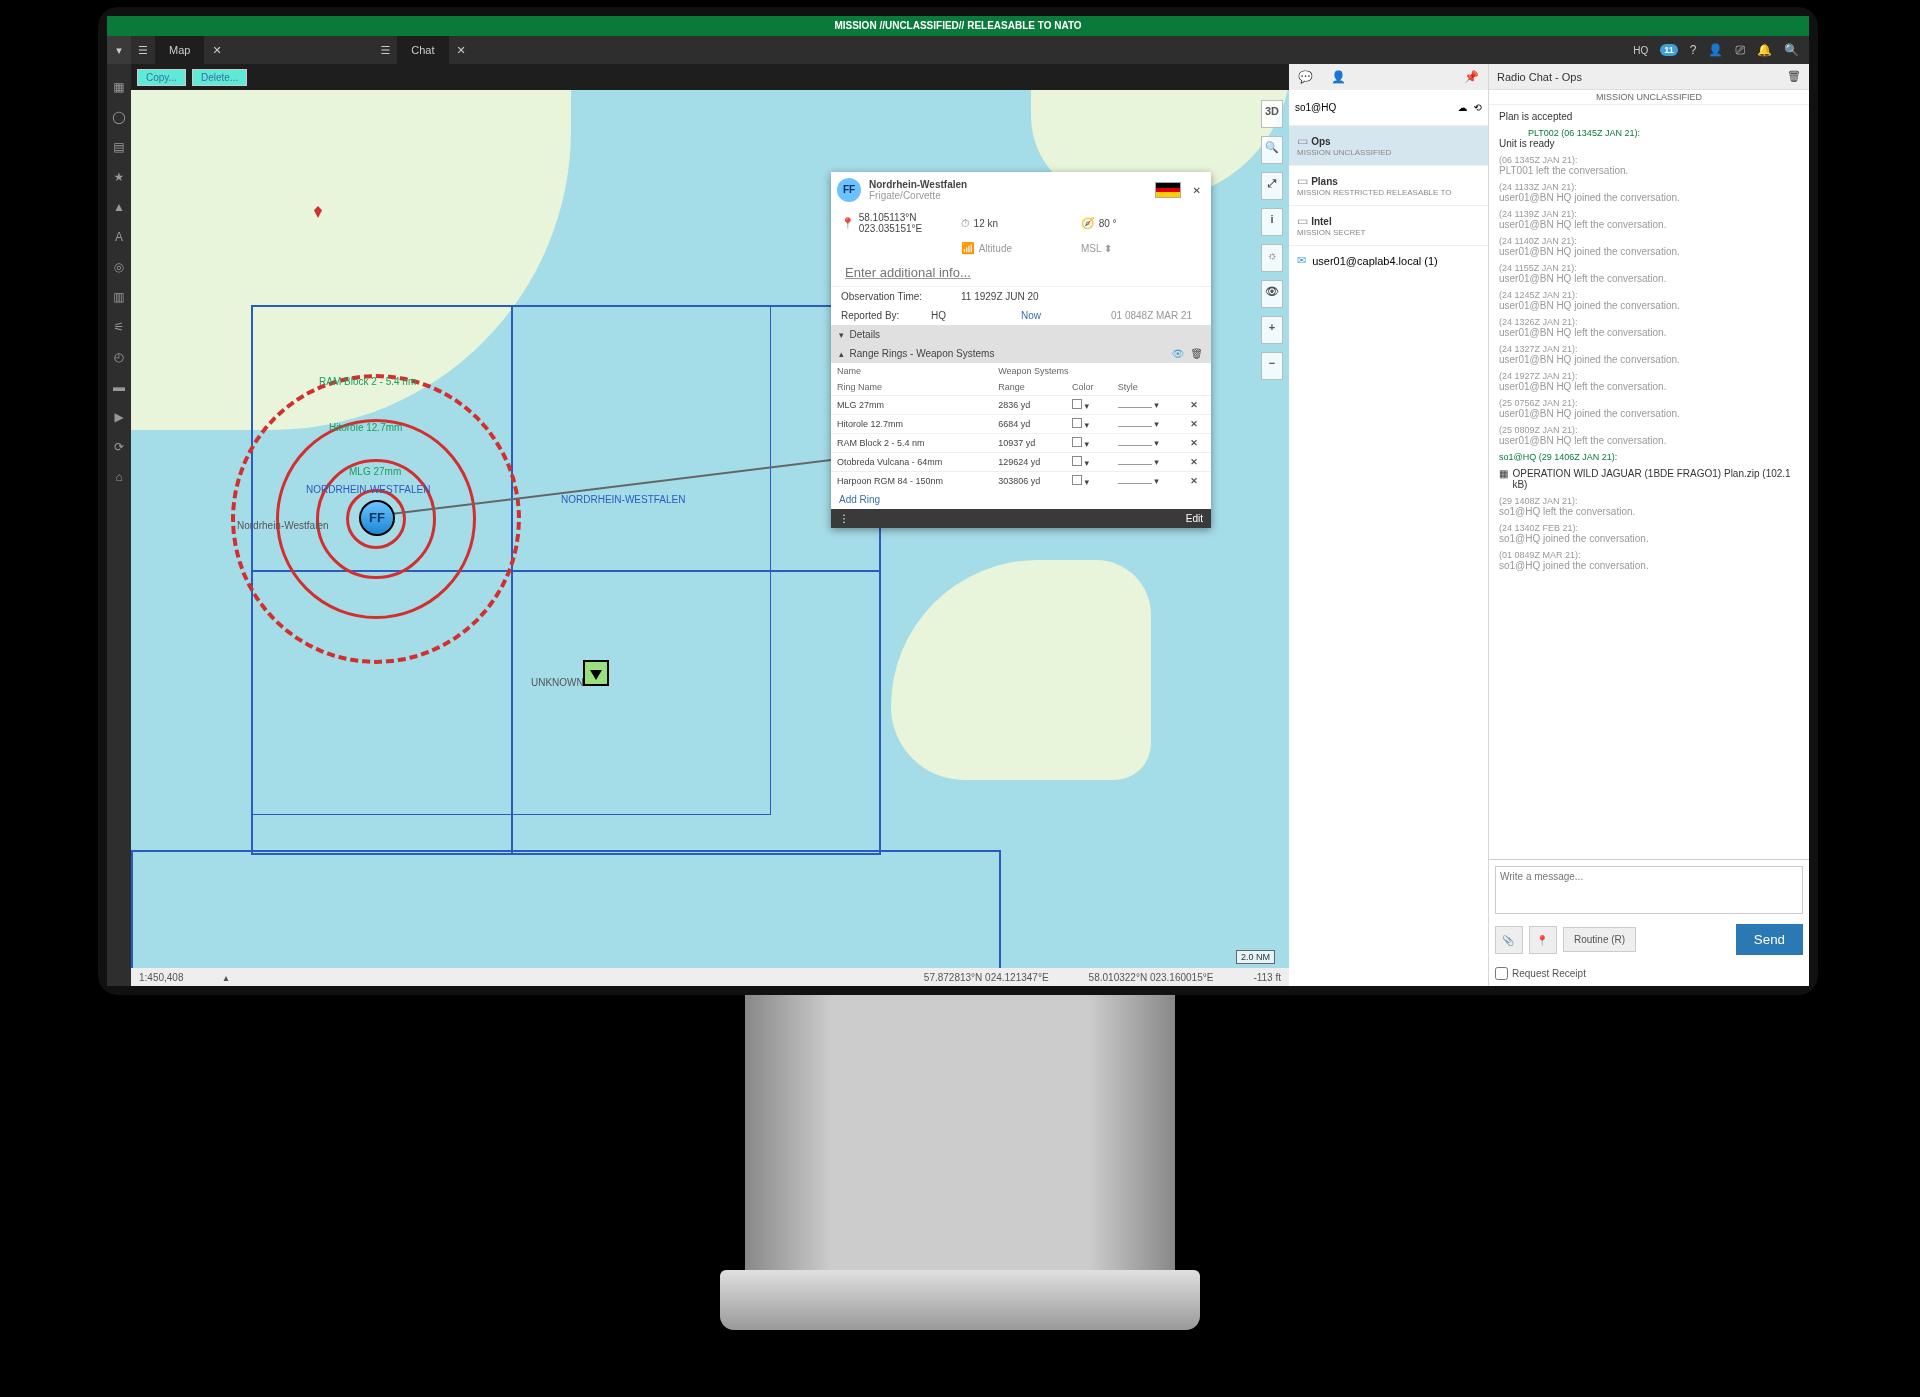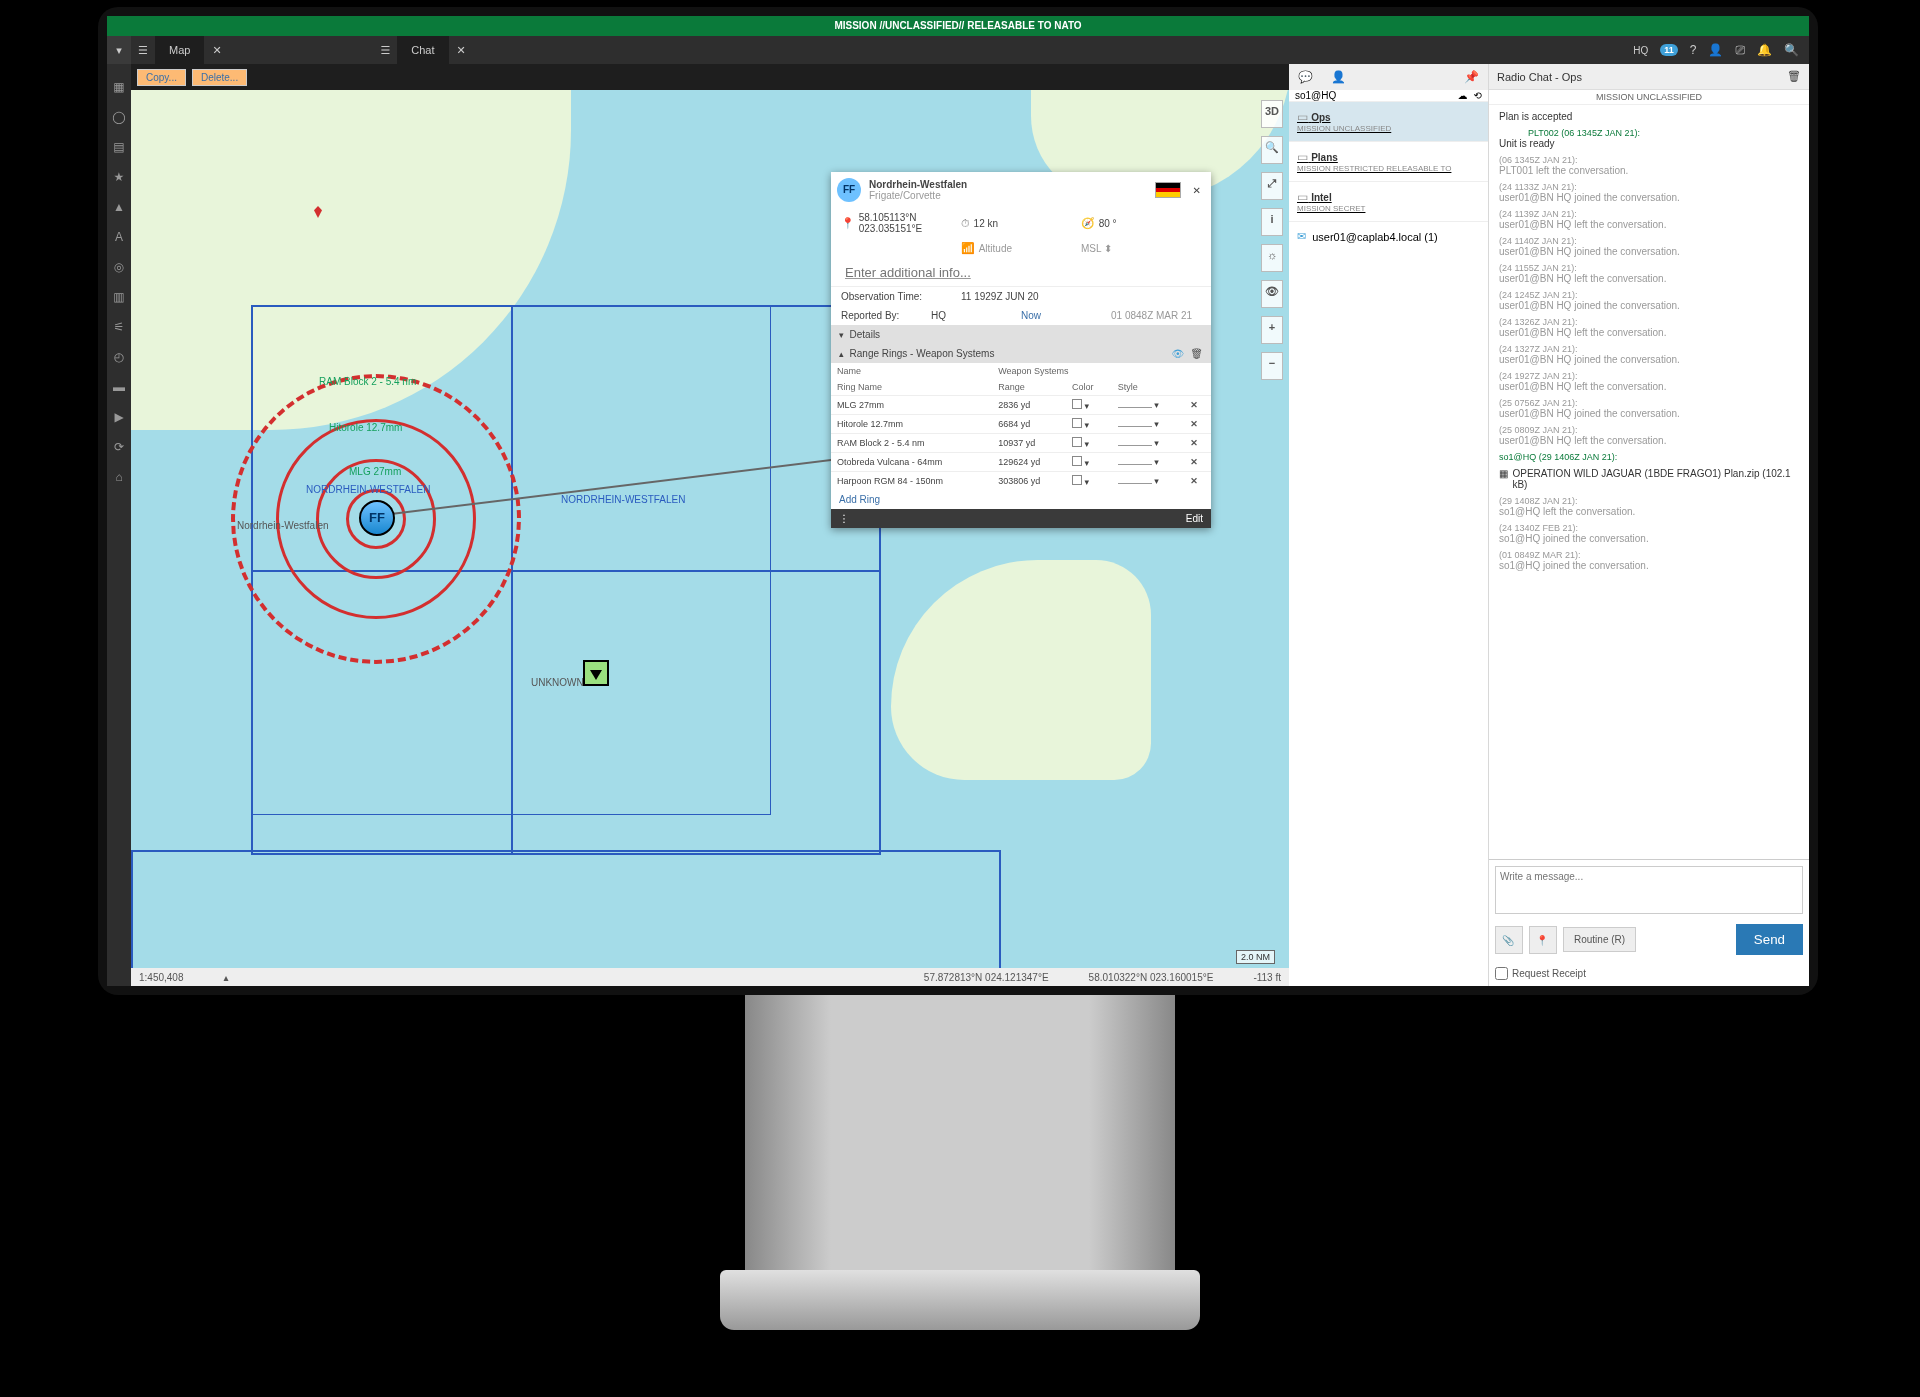--- a/index.html
+++ b/index.html
@@ -25,21 +25,21 @@
 .tabbar .badge{background:#3fa0d8;border-radius:6px;padding:1px 4px;color:#fff;font-weight:bold;font-size:9px;}
 
 .work{flex:1;display:flex;min-height:0;}
 
 
 .rail{width:24px;background:#2e2e2e;display:flex;flex-direction:column;align-items:center;gap:16px;padding-top:16px;color:#999;font-size:12px;}
 
 
 .map-panel{flex:1;display:flex;flex-direction:column;background:#1e1e1e;}
 .map-toolbar{height:26px;display:flex;align-items:center;gap:6px;padding:0 6px;}
-.map-toolbar button{font-size:10px;padding:2px 8px;background:#fdba74;border:1px solid #ccc;color:#3a6fa8;cursor:pointer;}
+.map-toolbar button{font-size:10px;padding:2px 8px;background:#5eead4;border:1px solid #ccc;color:#3a6fa8;cursor:pointer;}
 .map-area{flex:1;position:relative;background:#a4dce8;overflow:hidden;}
 .map-footer{height:18px;background:#eee;display:flex;align-items:center;color:#555;font-size:10px;padding:0 8px;gap:40px;}
 .map-footer .spacer{flex:1;}
 
 
 .land{position:absolute;background:#e8f5da;}
 .grid{position:absolute;border:2px solid #2a5bbf;}
 .grid-inner{position:absolute;border:1px solid #2a5bbf;}
 .ring{position:absolute;border:3px solid #d32f2f;border-radius:50%;}
 .ring.dashed{border-style:dashed;border-width:4px;}
@@ -76,28 +76,28 @@
 .sty-sw{display:inline-block;width:34px;height:1px;border-bottom:1px solid #999;}
 .del-x{color:#555;cursor:pointer;font-weight:bold;}
 .popup .add{color:#3a6fa8;padding:4px 8px;cursor:pointer;}
 .popup .foot{background:#3a3a3a;color:#fff;display:flex;justify-content:space-between;padding:4px 8px;}
 
 
 .chat{width:520px;display:flex;background:#fff;}
 .chat-left{width:200px;border-right:1px solid #d8d8d8;display:flex;flex-direction:column;}
 .chat-left .tabs{height:26px;display:flex;background:#eee;}
 .chat-left .tabs .t{flex:1;text-align:center;line-height:26px;font-size:12px;color:#666;cursor:pointer;}
-.chat-left .room{padding:8px;border-bottom:1px solid #eee;cursor:pointer;font-size:10px;text-decoration:underline;}
+.chat-left .room{padding:8px;border-bottom:1px solid #eee;cursor:pointer;font-size:10px;}
 .chat-left .room.sel{background:#d6e6ee;}
 .chat-left .room .nm{font-weight:bold;color:#333;}
 .chat-left .room .cls{color:#888;font-size:8px;text-transform:uppercase;}
 .chat-left .user-row{display:flex;align-items:center;gap:6px;font-size:11px;padding:8px;}
 .chat-left .env-icon{color:#3fa0d8;}
 .chat-left .ph{width:14px;text-align:center;color:#888;font-size:12px;}
-.chat-left .hq-line{display:flex;align-items:center;padding:0 6px;font-size:10px;border-bottom:1px solid #eee;gap:6px;}
+.chat-left .hq-line{display:flex;align-items:center;padding:12px 6px;font-size:10px;border-bottom:1px solid #eee;gap:6px;}
 .chat-left .hq-line .spacer{flex:1;}
 
 .chat-right{flex:1;display:flex;flex-direction:column;}
 .chat-right .title{height:26px;display:flex;align-items:center;justify-content:space-between;padding:0 8px;font-size:11px;color:#333;border-bottom:1px solid #ddd;background:#eee;}
 .chat-right .classbar{text-align:center;font-size:9px;color:#666;padding:2px 0;border-bottom:1px solid #eee;}
 .chat-right .log{flex:1;overflow:auto;padding:6px 10px;font-size:10px;color:#999;}
 .chat-right .log .entry{margin-bottom:6px;}
 .chat-right .log .ts{font-size:9px;}
 .chat-right .log .msg{}
 .chat-right .log .plt{color:#0a7a3a;padding-left:29px;}

